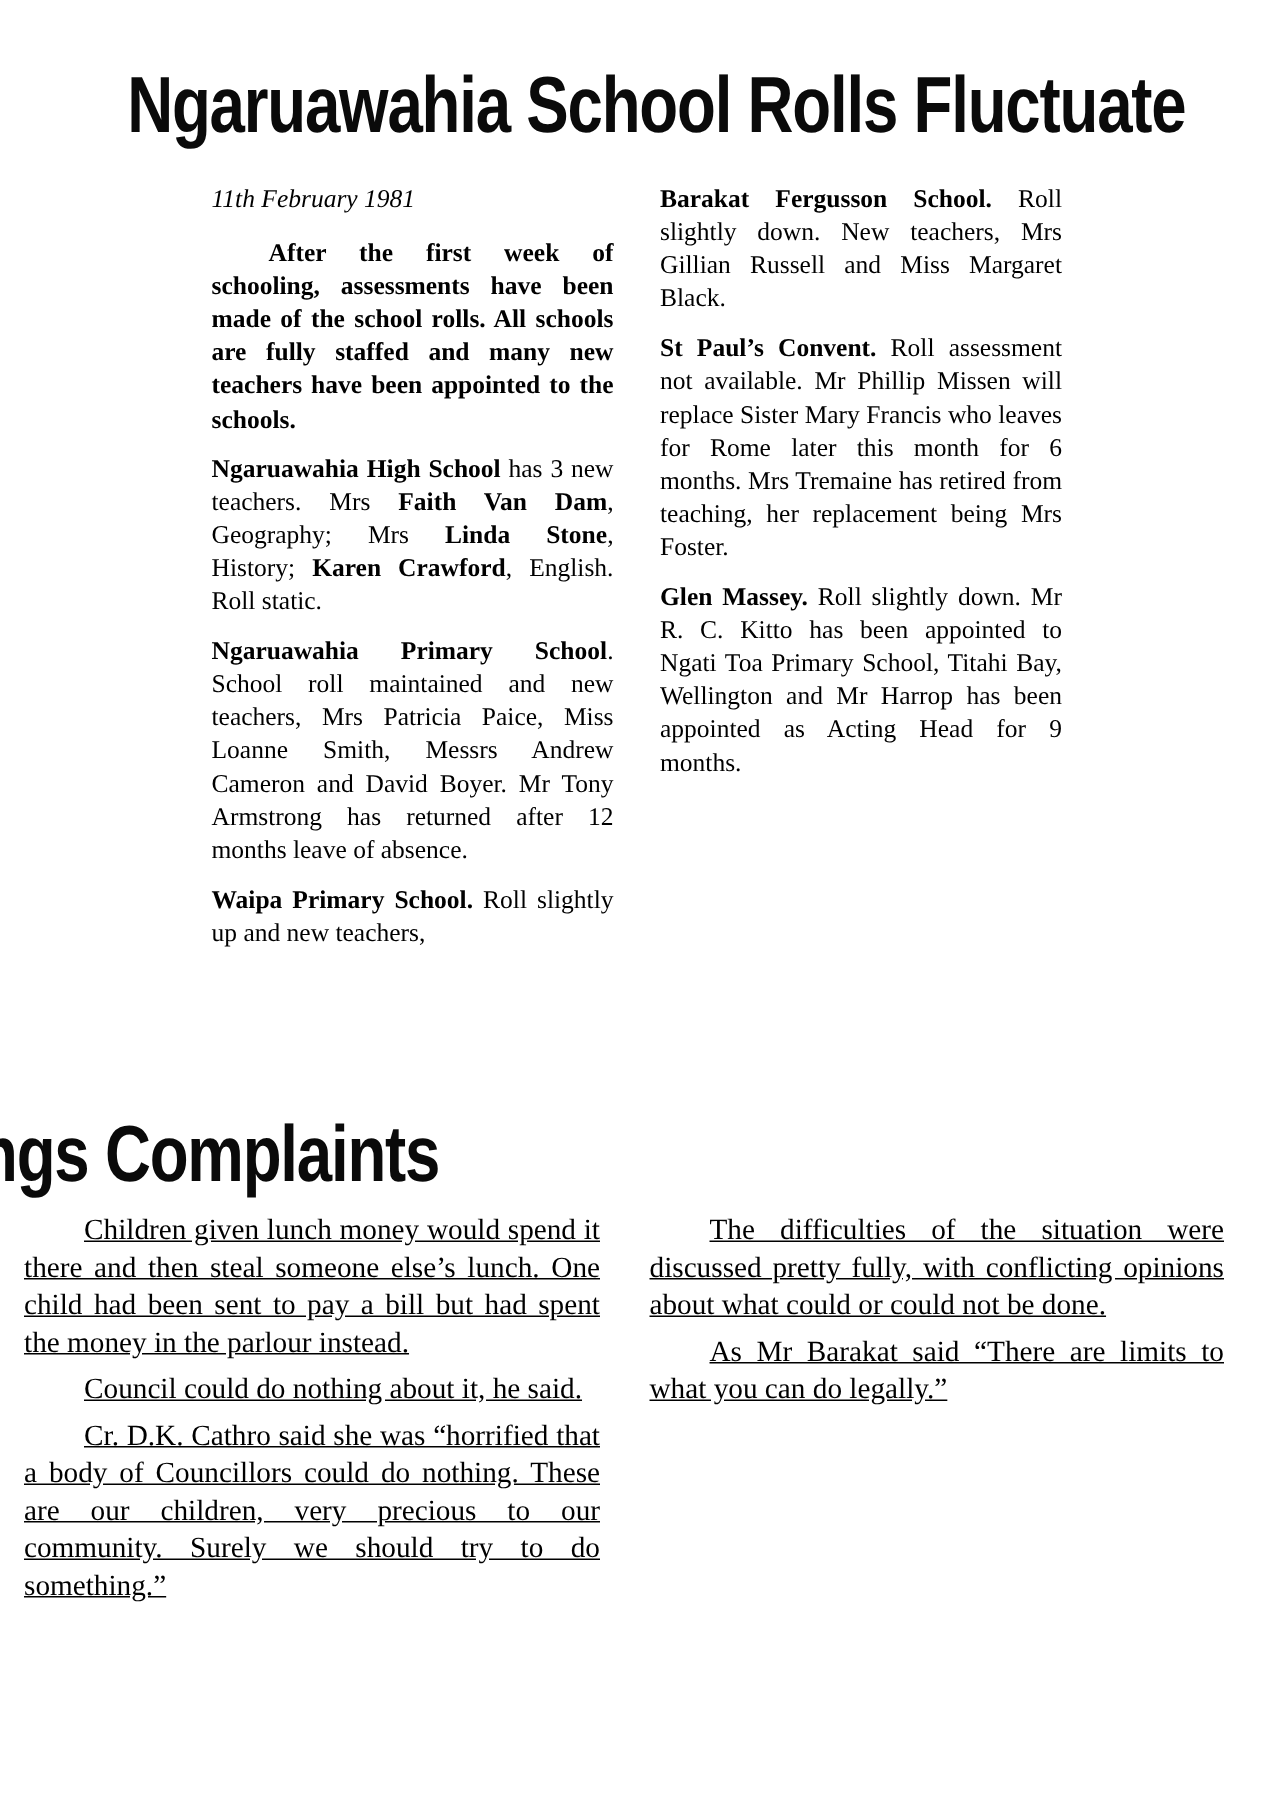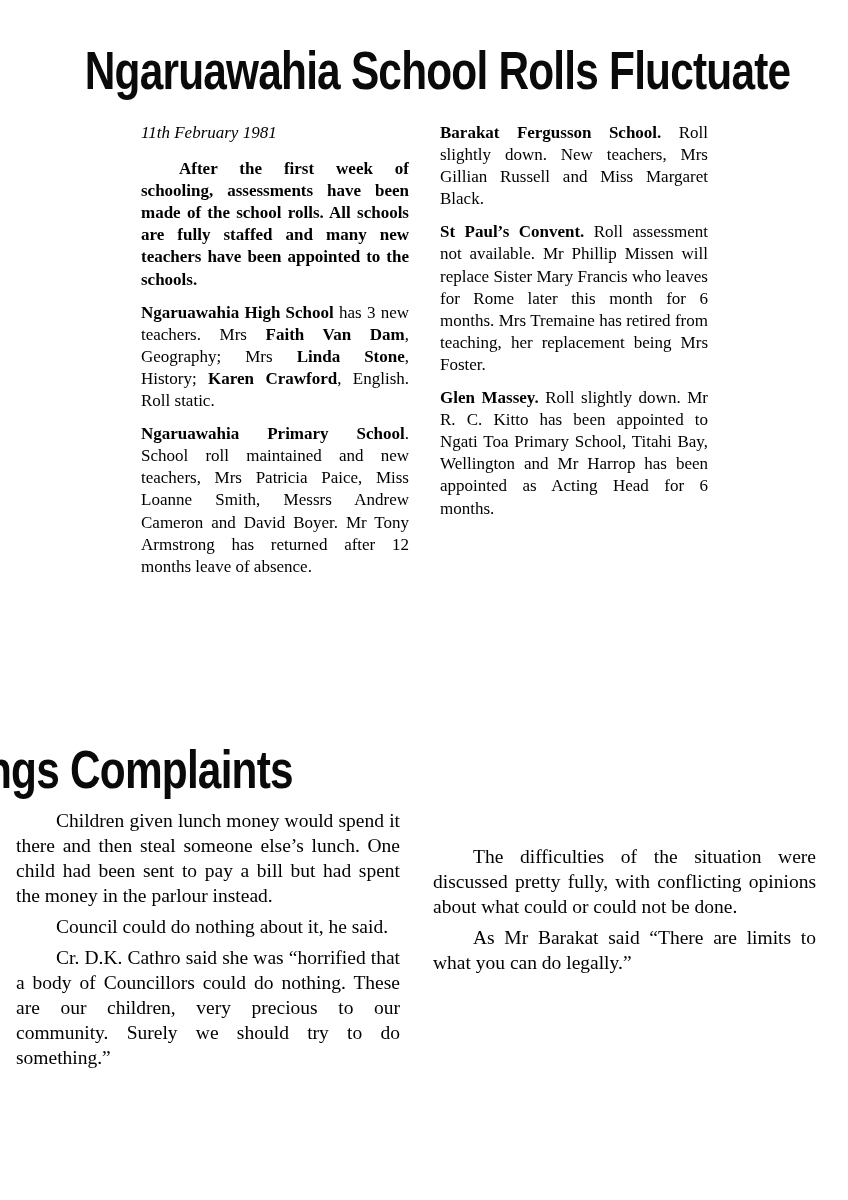--- a/index.html
+++ b/index.html
@@ -35,45 +35,46 @@
   .col {
     position: absolute;
     text-align: justify;
     hyphens: none;
   }
   .a1col { top: 122px; width: 268px; font-size: 17px; line-height: 22.1px; }
   .a1col.colL { left: 141px; }
   .a1col.colR { left: 440px; }
   .a2col { top: 808px; font-size: 19.5px; line-height: 25px; }
   .a2col.colL { left: 16px;  width: 384px; }
-  .a2col.colR { left: 433px; width: 383px; margin-top: 36px; }
+  .a2col.colR { left: 433px; width: 383px; }
   p.para { margin: 0 0 11px 0; padding: 0; }
   .a2col p.para { margin-bottom: 6px; }
   p.para.indent { text-indent: 38px; }
-  .a2col p.para.indent { text-indent: 40px; }
+  .a2col p.para.indent { text-indent: 40px; text-decoration: underline; }
   p.para.italic { font-style: italic; }
   p.para.date { margin-bottom: 14px; }
   .b { font-weight: 700; }
 </style>
 </head>
 <body>
 
 <h1 class="headline headline1">Ngaruawahia School Rolls Fluctuate</h1>
 
 <div class="col a1col colL">
     <p class="para date italic"><span>11th February 1981</span></p>
     <p class="para indent"><span class="b">After the first week of schooling, assessments have been made of the school rolls. All schools are fully staffed and many new teachers have been appointed to the schools.</span></p>
     <p class="para"><span class="b">Ngaruawahia High School</span><span> has 3 new teachers. Mrs </span><span class="b">Faith Van Dam</span><span>, Geography; Mrs </span><span class="b">Linda Stone</span><span>, History; </span><span class="b">Karen Crawford</span><span>, English. Roll static.</span></p>
     <p class="para"><span class="b">Ngaruawahia Primary School</span><span>. School roll maintained and new teachers, Mrs Patricia Paice, Miss Loanne Smith, Messrs Andrew Cameron and David Boyer. Mr Tony Armstrong has returned after 12 months leave of absence.</span></p>
+    <p class="para"><span class="b">Waipa Primary School.</span><span> Roll slightly up and new teachers,</span></p>
   </div>
 
 <div class="col a1col colR">
     <p class="para"><span class="b">Barakat Fergusson School.</span><span> Roll slightly down. New teachers, Mrs Gillian Russell and Miss Margaret Black.</span></p>
     <p class="para"><span class="b">St Paul’s Convent.</span><span> Roll assessment not available. Mr Phillip Missen will replace Sister Mary Francis who leaves for Rome later this month for 6 months. Mrs Tremaine has retired from teaching, her replacement being Mrs Foster.</span></p>
-    <p class="para"><span class="b">Glen Massey.</span><span> Roll slightly down. Mr R. C. Kitto has been appointed to Ngati Toa Primary School, Titahi Bay, Wellington and Mr Harrop has been appointed as Acting Head for 6 months.</span></p>
+    <p class="para"><span class="b">Glen Massey.</span><span> Roll slightly down. Mr R. C. Kitto has been appointed to Ngati Toa Primary School, Titahi Bay, Wellington and Mr Harrop has been appointed as Acting Head for 9 months.</span></p>
   </div>
 
 <h1 class="headline headline2">ngs Complaints</h1>
 
 <div class="col a2col colL">
     <p class="para indent"><span>Children given lunch money would spend it there and then steal someone else’s lunch. One child had been sent to pay a bill but had spent the money in the parlour instead.</span></p>
     <p class="para indent"><span>Council could do nothing about it, he said.</span></p>
     <p class="para indent"><span>Cr. D.K. Cathro said she was “horrified that a body of Councillors could do nothing. These are our children, very precious to our community. Surely we should try to do something.”</span></p>
   </div>
 

